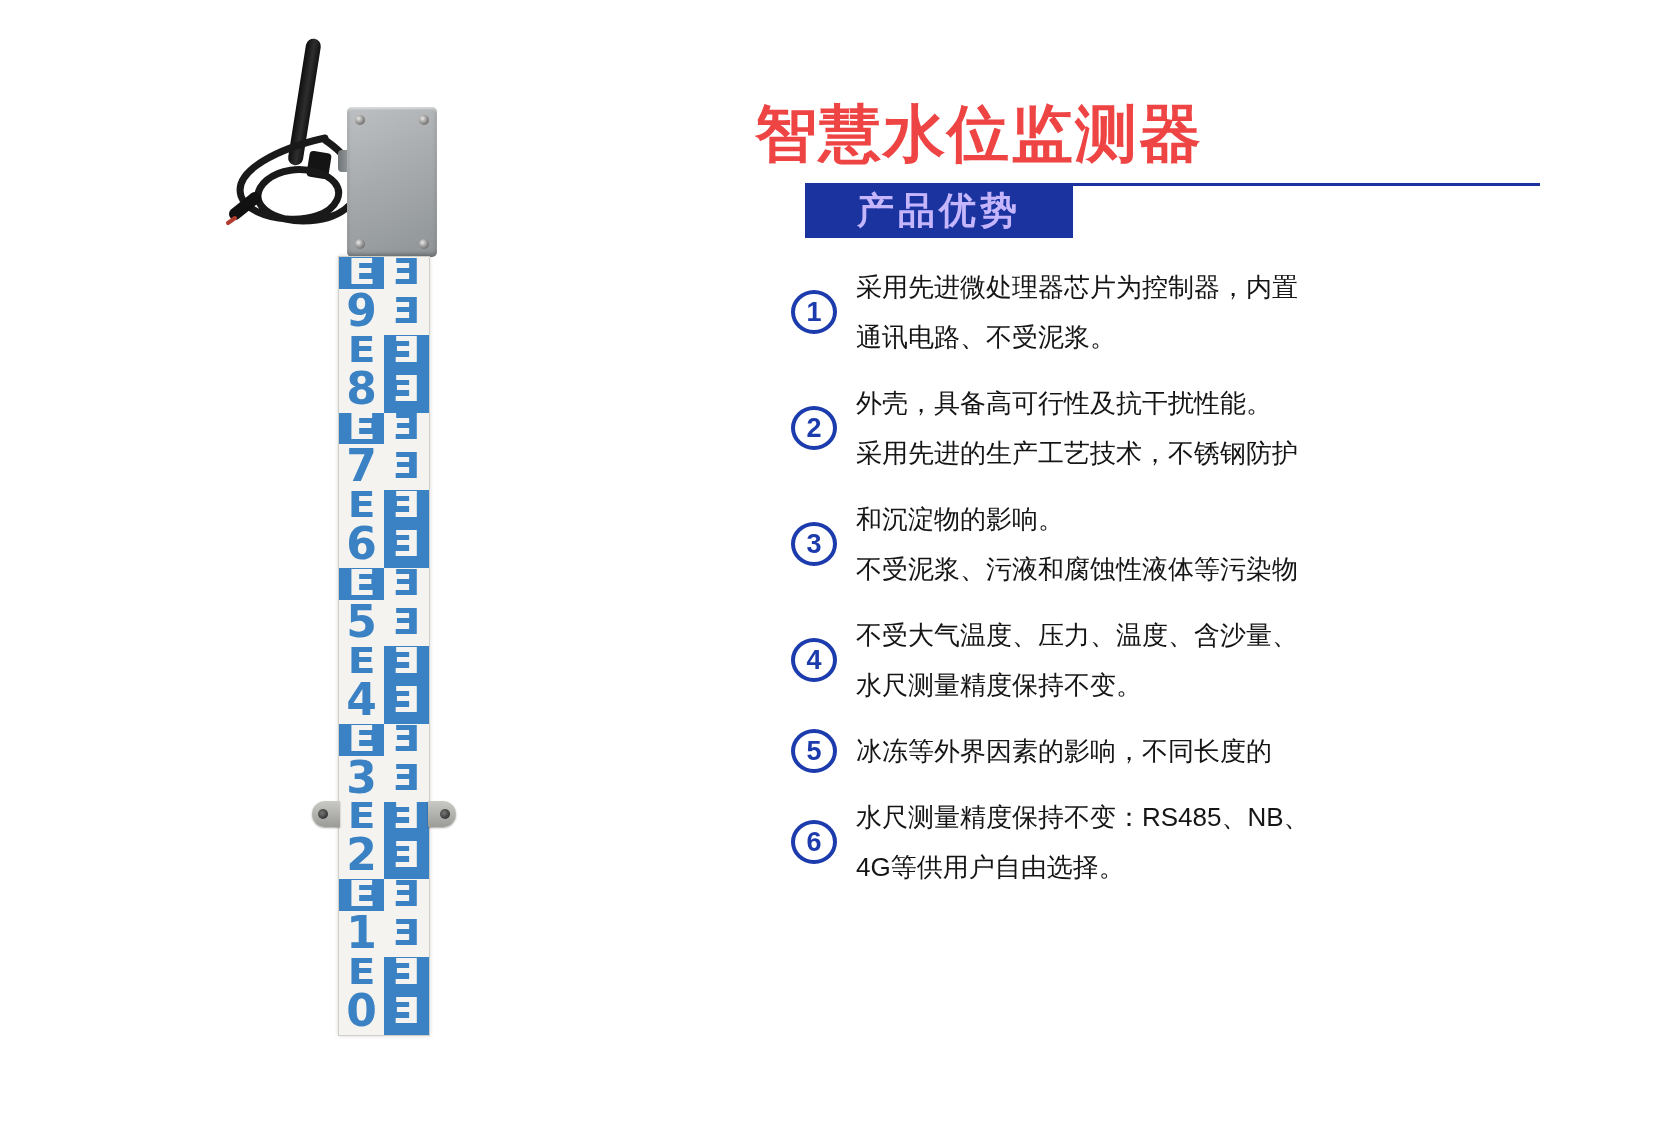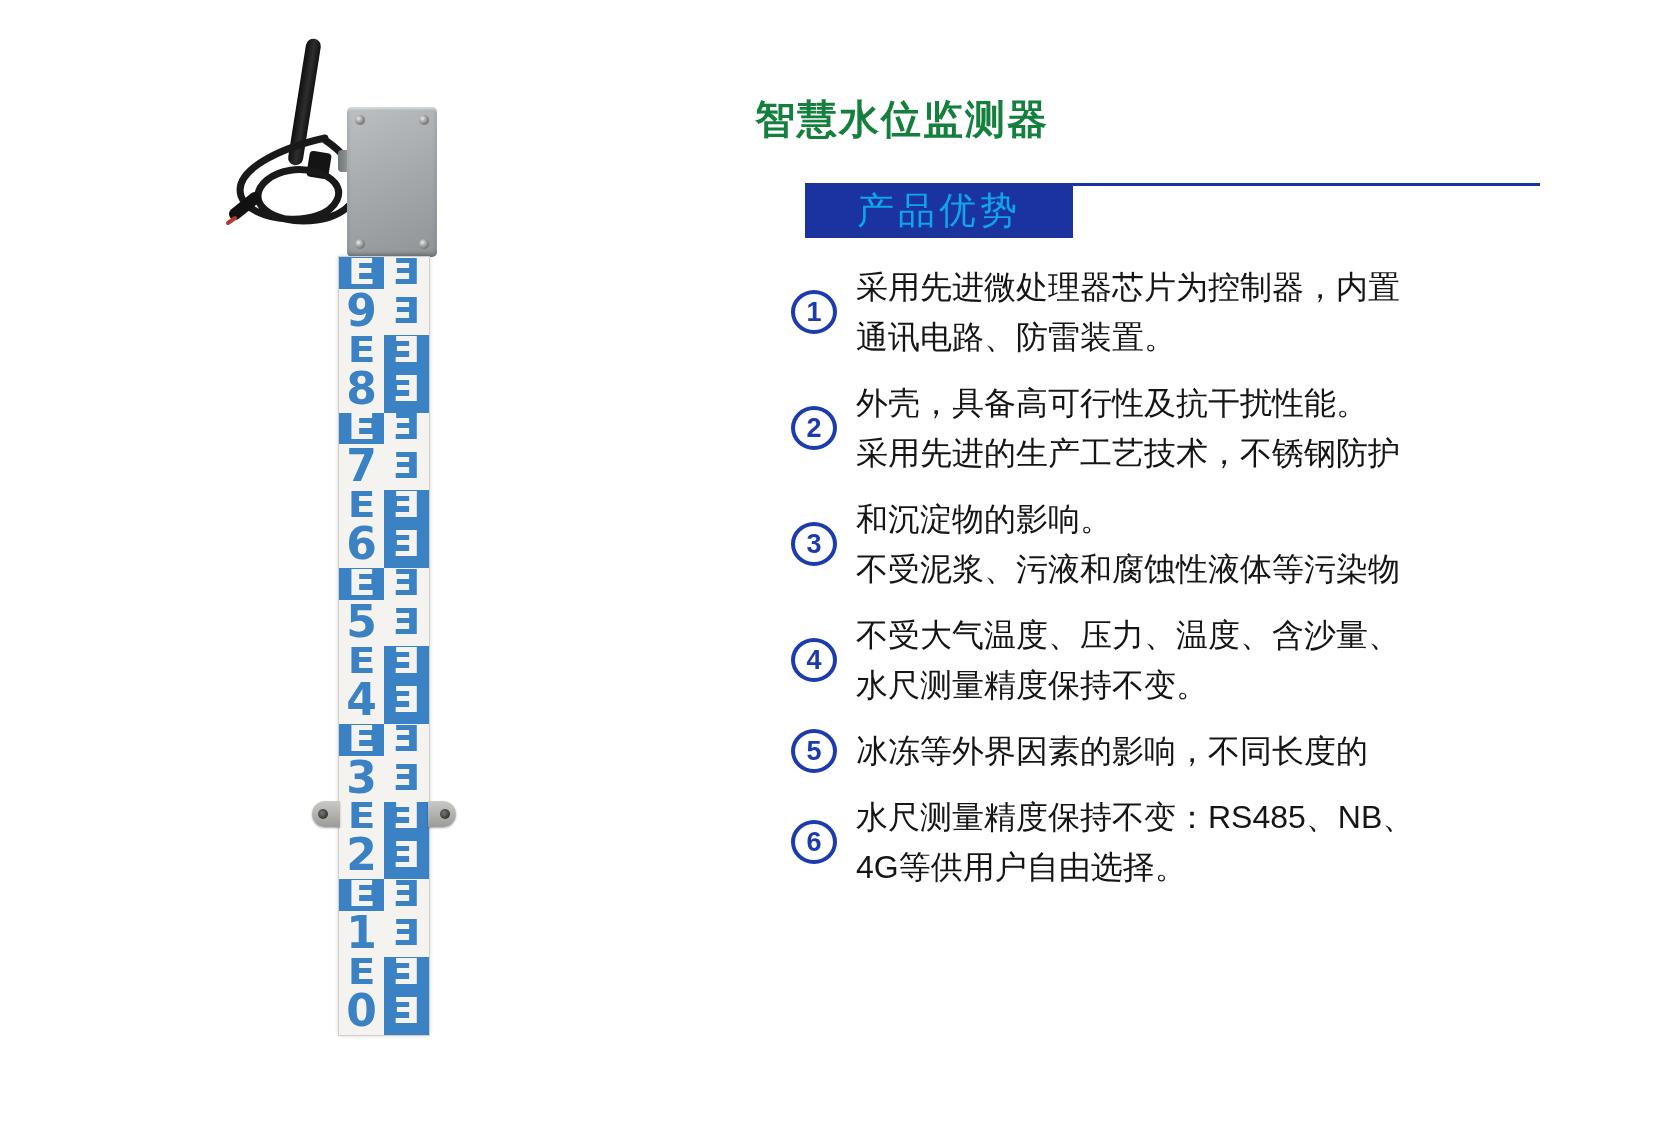--- a/index.html
+++ b/index.html
@@ -69,44 +69,44 @@
     background:radial-gradient(circle at 40% 40%, #777 0%, #2c2c2c 80%);
   }
   .bracket.left  { left:-27px; border-radius:13px 0 0 13px; }
   .bracket.left .hole { left:6px; }
   .bracket.right { right:-27px; border-radius:0 13px 13px 0; }
   .bracket.right .hole { right:6px; }
 
   
   .page-title {
     position:absolute; left:755px; top:92px;
-    font-size:40px; font-weight:800; letter-spacing:2px;
-    color:#15803d; white-space:nowrap;
+    font-size:62px; font-weight:800; letter-spacing:2px;
+    color:#ef4444; white-space:nowrap;
   }
   .banner {
     position:absolute; left:805px; top:183px; width:268px; height:55px;
     background:#1b339e; display:flex; align-items:center; justify-content:center;
   }
   .banner-label {
-    color:#0ea5e9; font-size:37px; font-weight:400; letter-spacing:4px; white-space:nowrap;
+    color:#c4b5fd; font-size:37px; font-weight:700; letter-spacing:4px; white-space:nowrap;
   }
   .divider {
     position:absolute; left:1073px; top:183px; width:467px; height:3px;
     background:#1b339e;
   }
 
   .adv-list { position:absolute; left:755px; top:262px; width:790px; }
   .adv-item { display:flex; align-items:center; margin-bottom:16px; }
   .badge {
     flex:0 0 auto; width:46px; height:44px; margin-left:36px; margin-right:19px;
     border:4px solid #1c3bad; border-radius:50%;
     display:flex; align-items:center; justify-content:center;
     color:#1c3bad; font-size:27px; font-weight:700; line-height:1;
   }
-  .adv-text { font-size:32px; line-height:50px; color:#151515; }
+  .adv-text { font-size:26px; line-height:50px; color:#151515; }
   .adv-line { white-space:nowrap; }
 </style>
 </head>
 <body>
 
 <div id="canvas">
 
   <div class="photo">
     <div class="antenna"></div>
     <div class="antenna-base"></div>
@@ -322,21 +322,21 @@
   <div class="banner">
     <div class="banner-label">产品优势</div>
   </div>
   <div class="divider"></div>
 
   <div class="adv-list" id="adv-list">
       <div class="adv-item">
         <div class="badge">1</div>
         <div class="adv-text">
           <div class="adv-line">采用先进微处理器芯片为控制器，内置</div>
-          <div class="adv-line">通讯电路、防雷装置。</div>
+          <div class="adv-line">通讯电路、不受泥浆。</div>
         </div>
       </div>
       <div class="adv-item">
         <div class="badge">2</div>
         <div class="adv-text">
           <div class="adv-line">外壳，具备高可行性及抗干扰性能。</div>
           <div class="adv-line">采用先进的生产工艺技术，不锈钢防护</div>
         </div>
       </div>
       <div class="adv-item">

